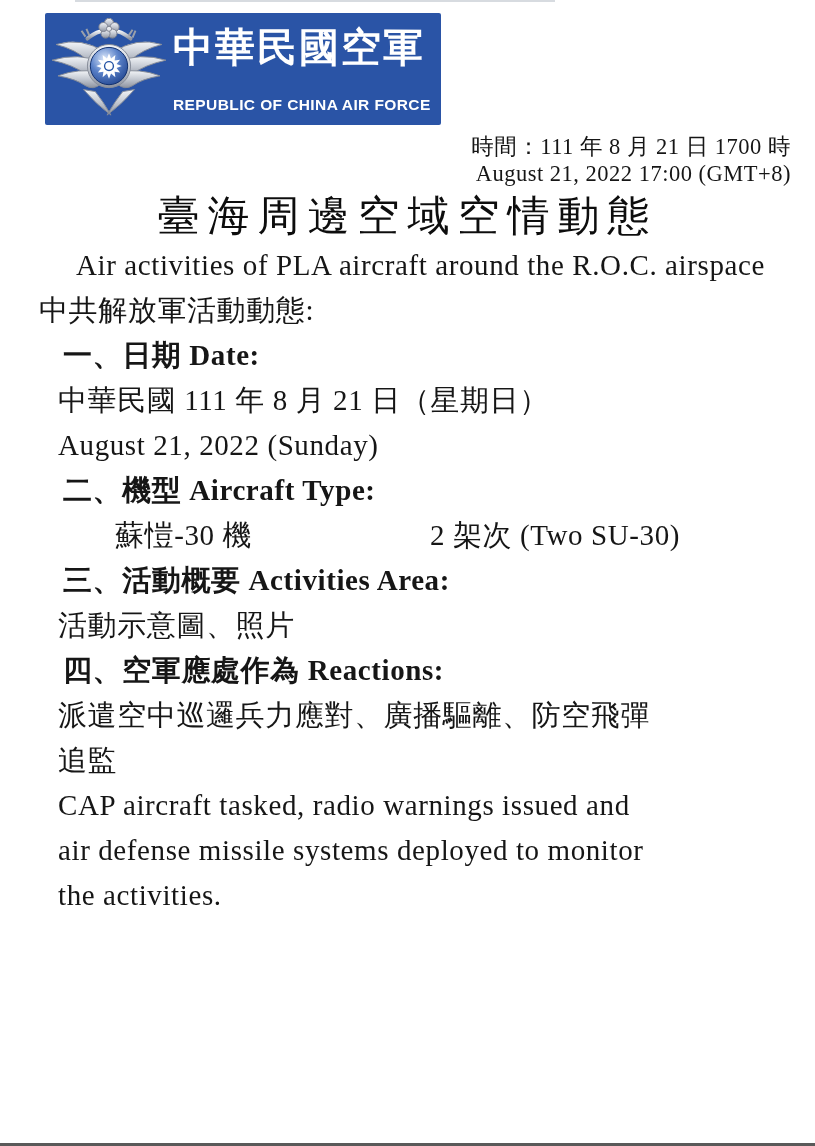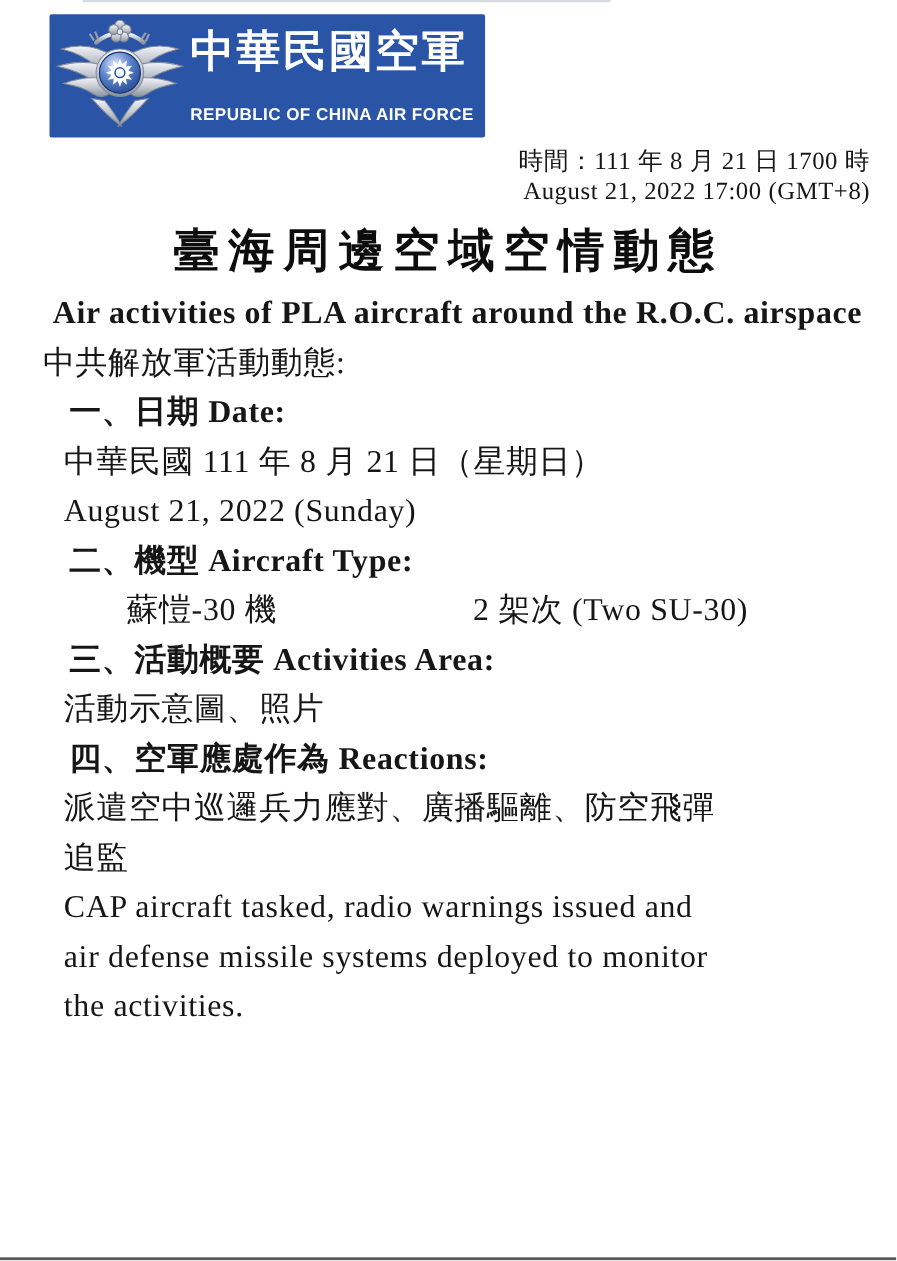--- a/index.html
+++ b/index.html
@@ -35,29 +35,29 @@
 
   
   .timestamp{
     position:absolute;top:133px;right:24px;
     text-align:right;font-size:22.5px;line-height:27px;
     letter-spacing:.5px;color:#161616;
   }
 
   
   .doc-title{
-    position:absolute;top:200px;left:0;width:100%;
-    text-align:center;font-size:42px;font-weight:bold;
+    position:absolute;top:188px;left:0;width:100%;
+    text-align:center;font-size:42px;font-weight:normal;
     letter-spacing:8px;color:#0d0d0d;white-space:nowrap;
   }
 
   
   .doc{position:absolute;top:243px;left:0;right:0;font-size:29px;color:#161616;letter-spacing:.6px;}
   .line{height:45px;line-height:45px;white-space:nowrap;}
-  .intro-en{padding-left:48px;font-weight:bold;margin-top:20px;}
+  .intro-en{padding-left:76px;font-weight:normal;}
   .intro-zh{padding-left:39px;}
   .sec-heading{padding-left:63px;font-weight:bold;}
   .content{padding-left:58px;}
   .ac-row{display:flex;padding-left:115px;gap:38px;}
   .ac-type{width:277px;flex:0 0 277px;}
   .ac-count{flex:1;}
 </style>
 </head>
 <body>
 

